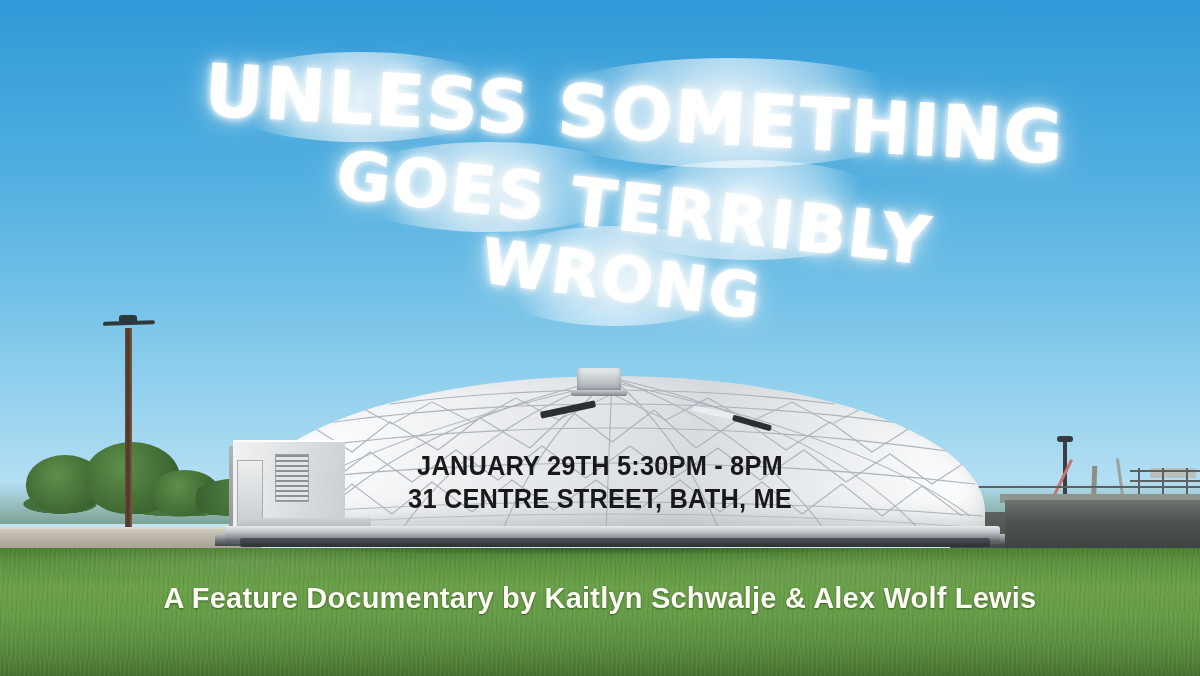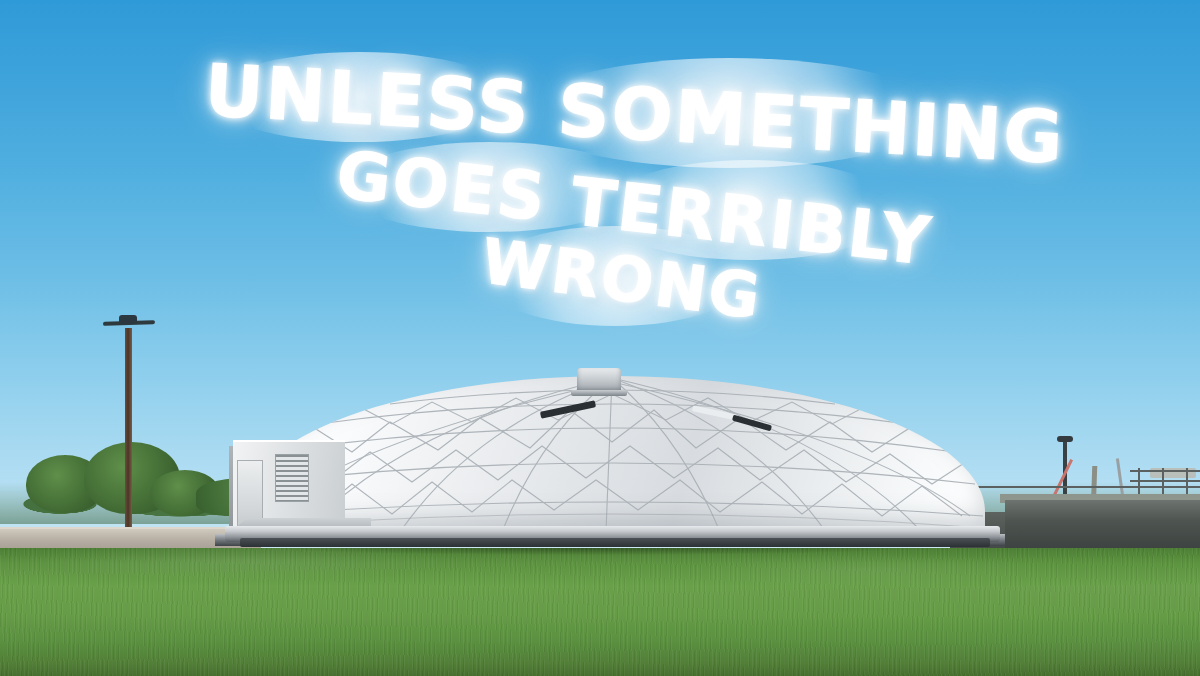--- a/index.html
+++ b/index.html
@@ -382,15 +382,20 @@
     <div class="puff" style="left:520px;top:58px;width:420px;height:110px;"></div>
     <div class="puff" style="left:340px;top:142px;width:300px;height:90px;"></div>
     <div class="puff" style="left:600px;top:160px;width:300px;height:100px;"></div>
     <div class="puff" style="left:480px;top:226px;width:270px;height:100px;"></div>
 
     <div class="cloud-line cl1">UNLESS SOMETHING</div>
     <div class="cloud-line cl2">GOES TERRIBLY</div>
     <div class="cloud-line cl3">WRONG</div>
   </div>
 
-
+  <div class="event-block">
+    <div class="event-line">JANUARY 29TH 5:30PM - 8PM</div>
+    <div class="event-line">31 CENTRE STREET, BATH, ME</div>
+  </div>
+
+  <div class="credit">A Feature Documentary by Kaitlyn Schwalje &amp; Alex Wolf Lewis</div>
 
 </div>
 
 </body></html>

